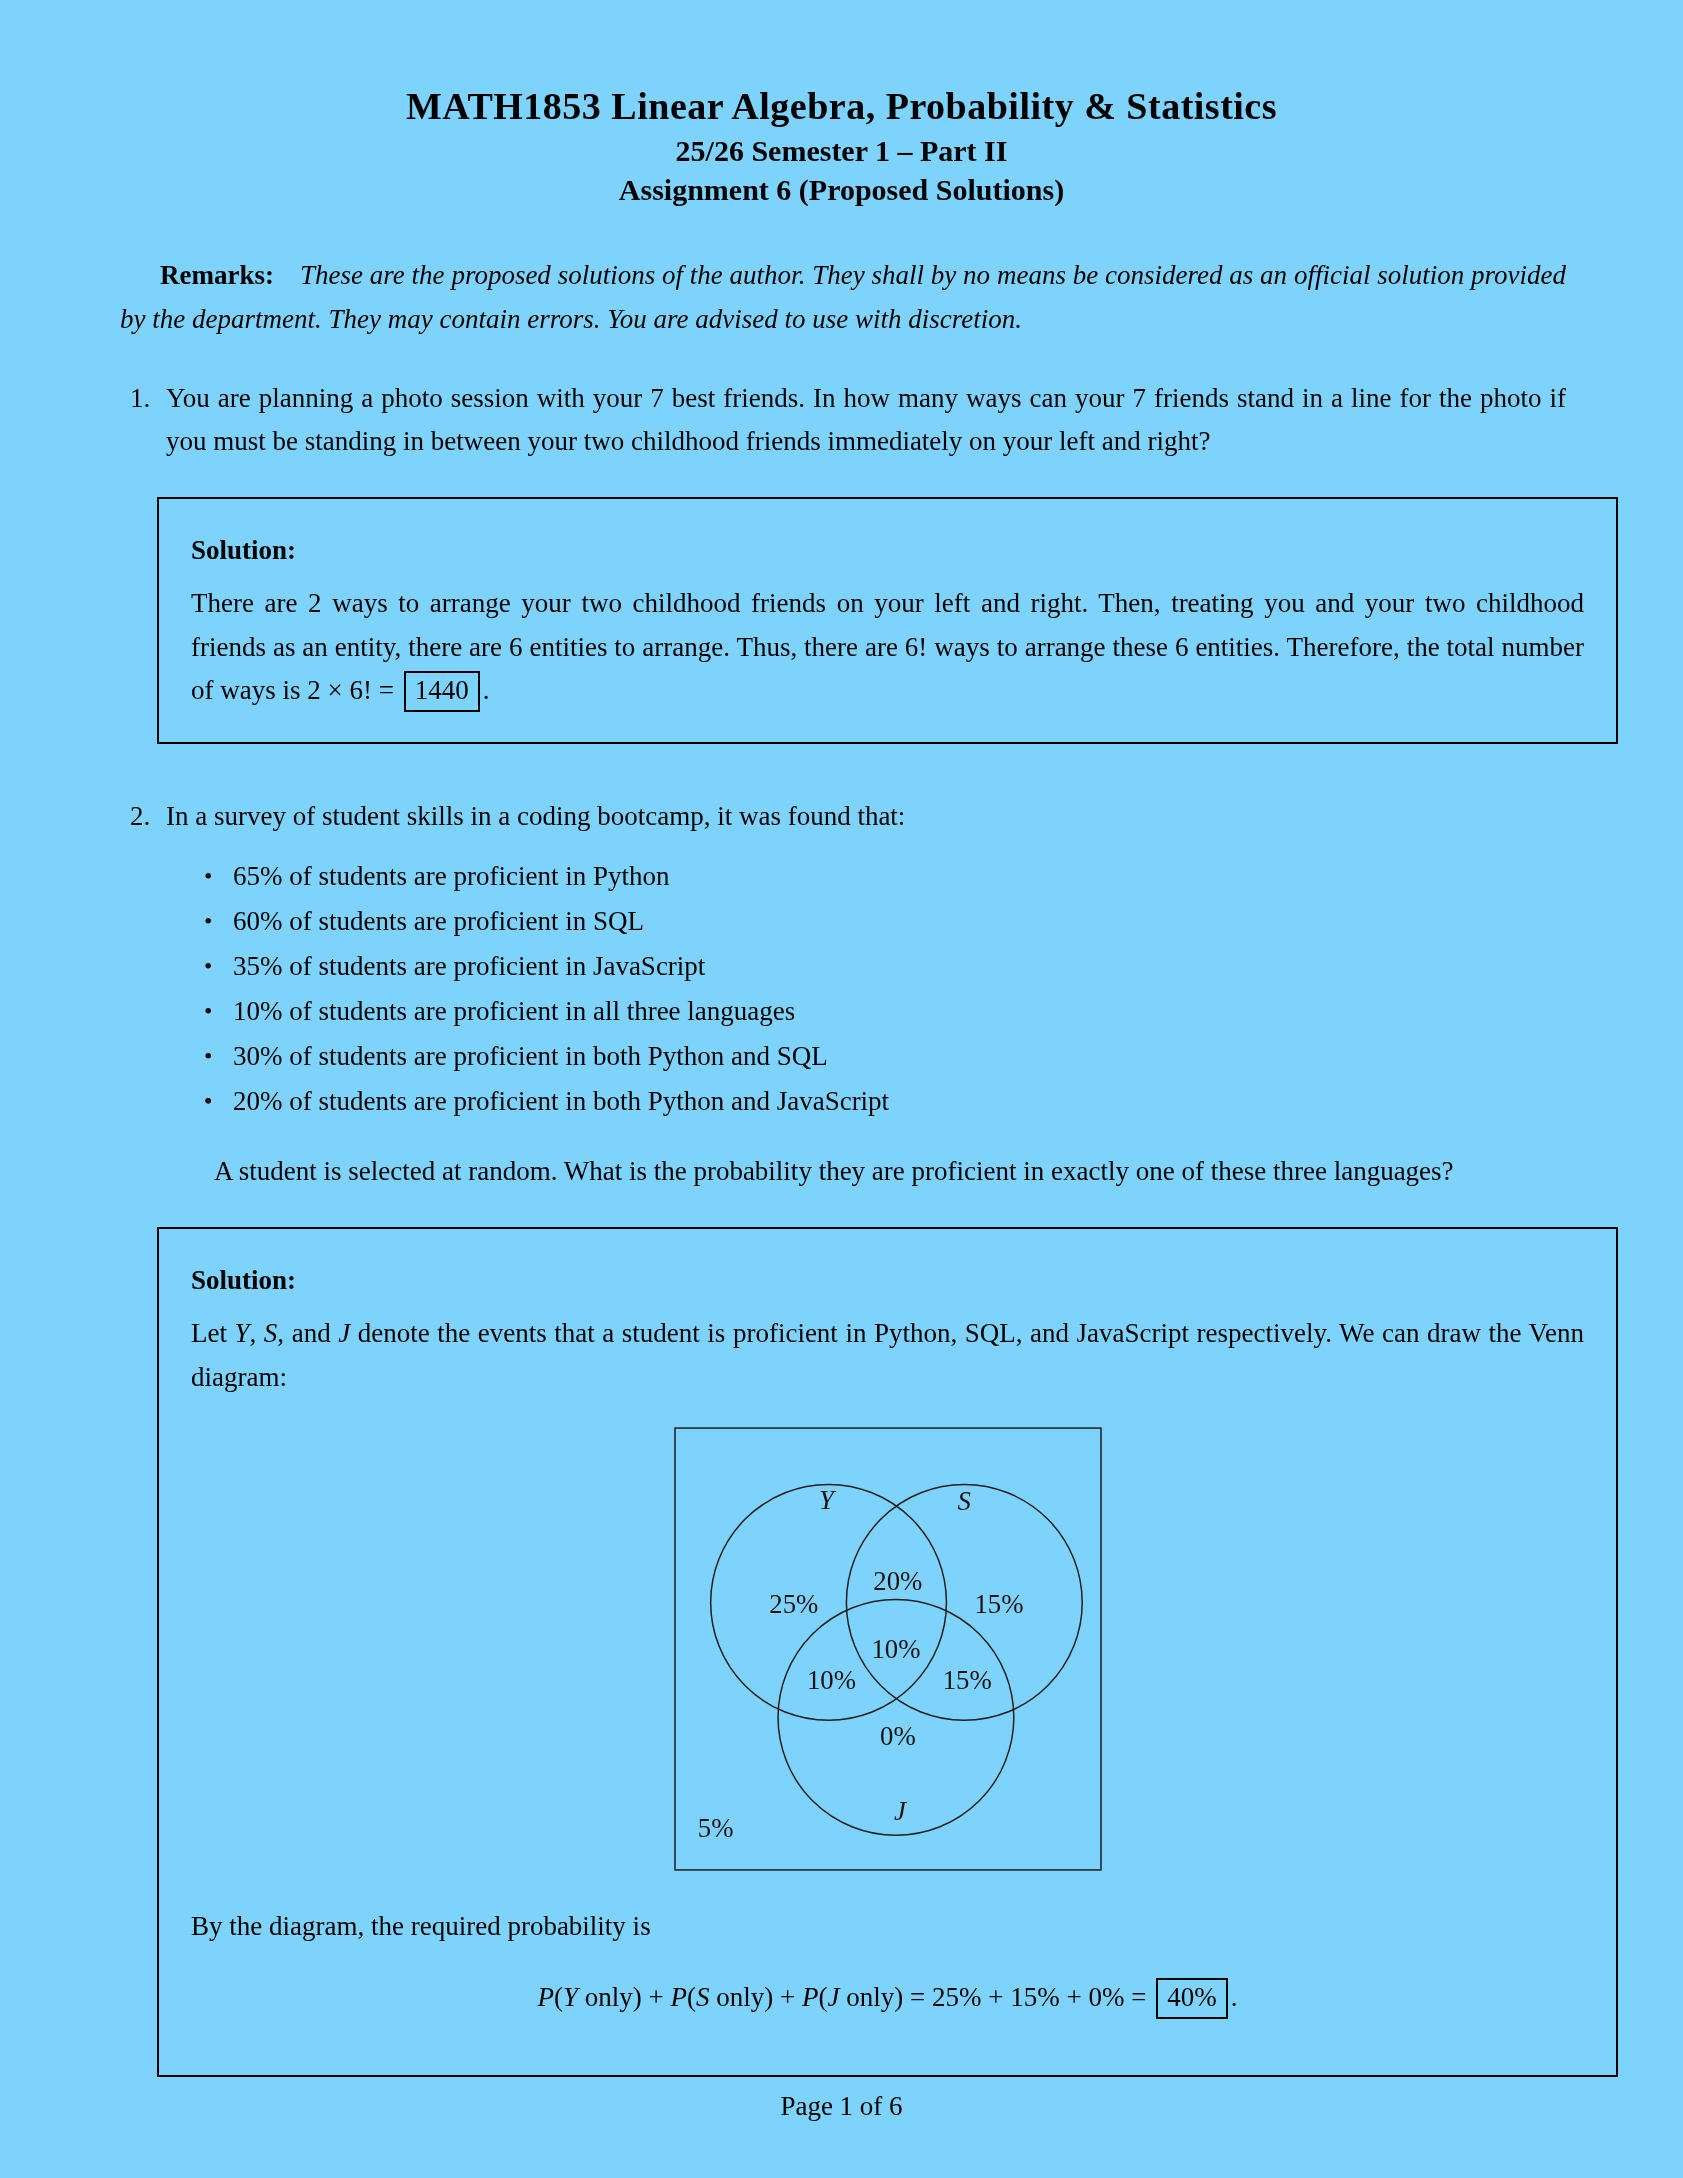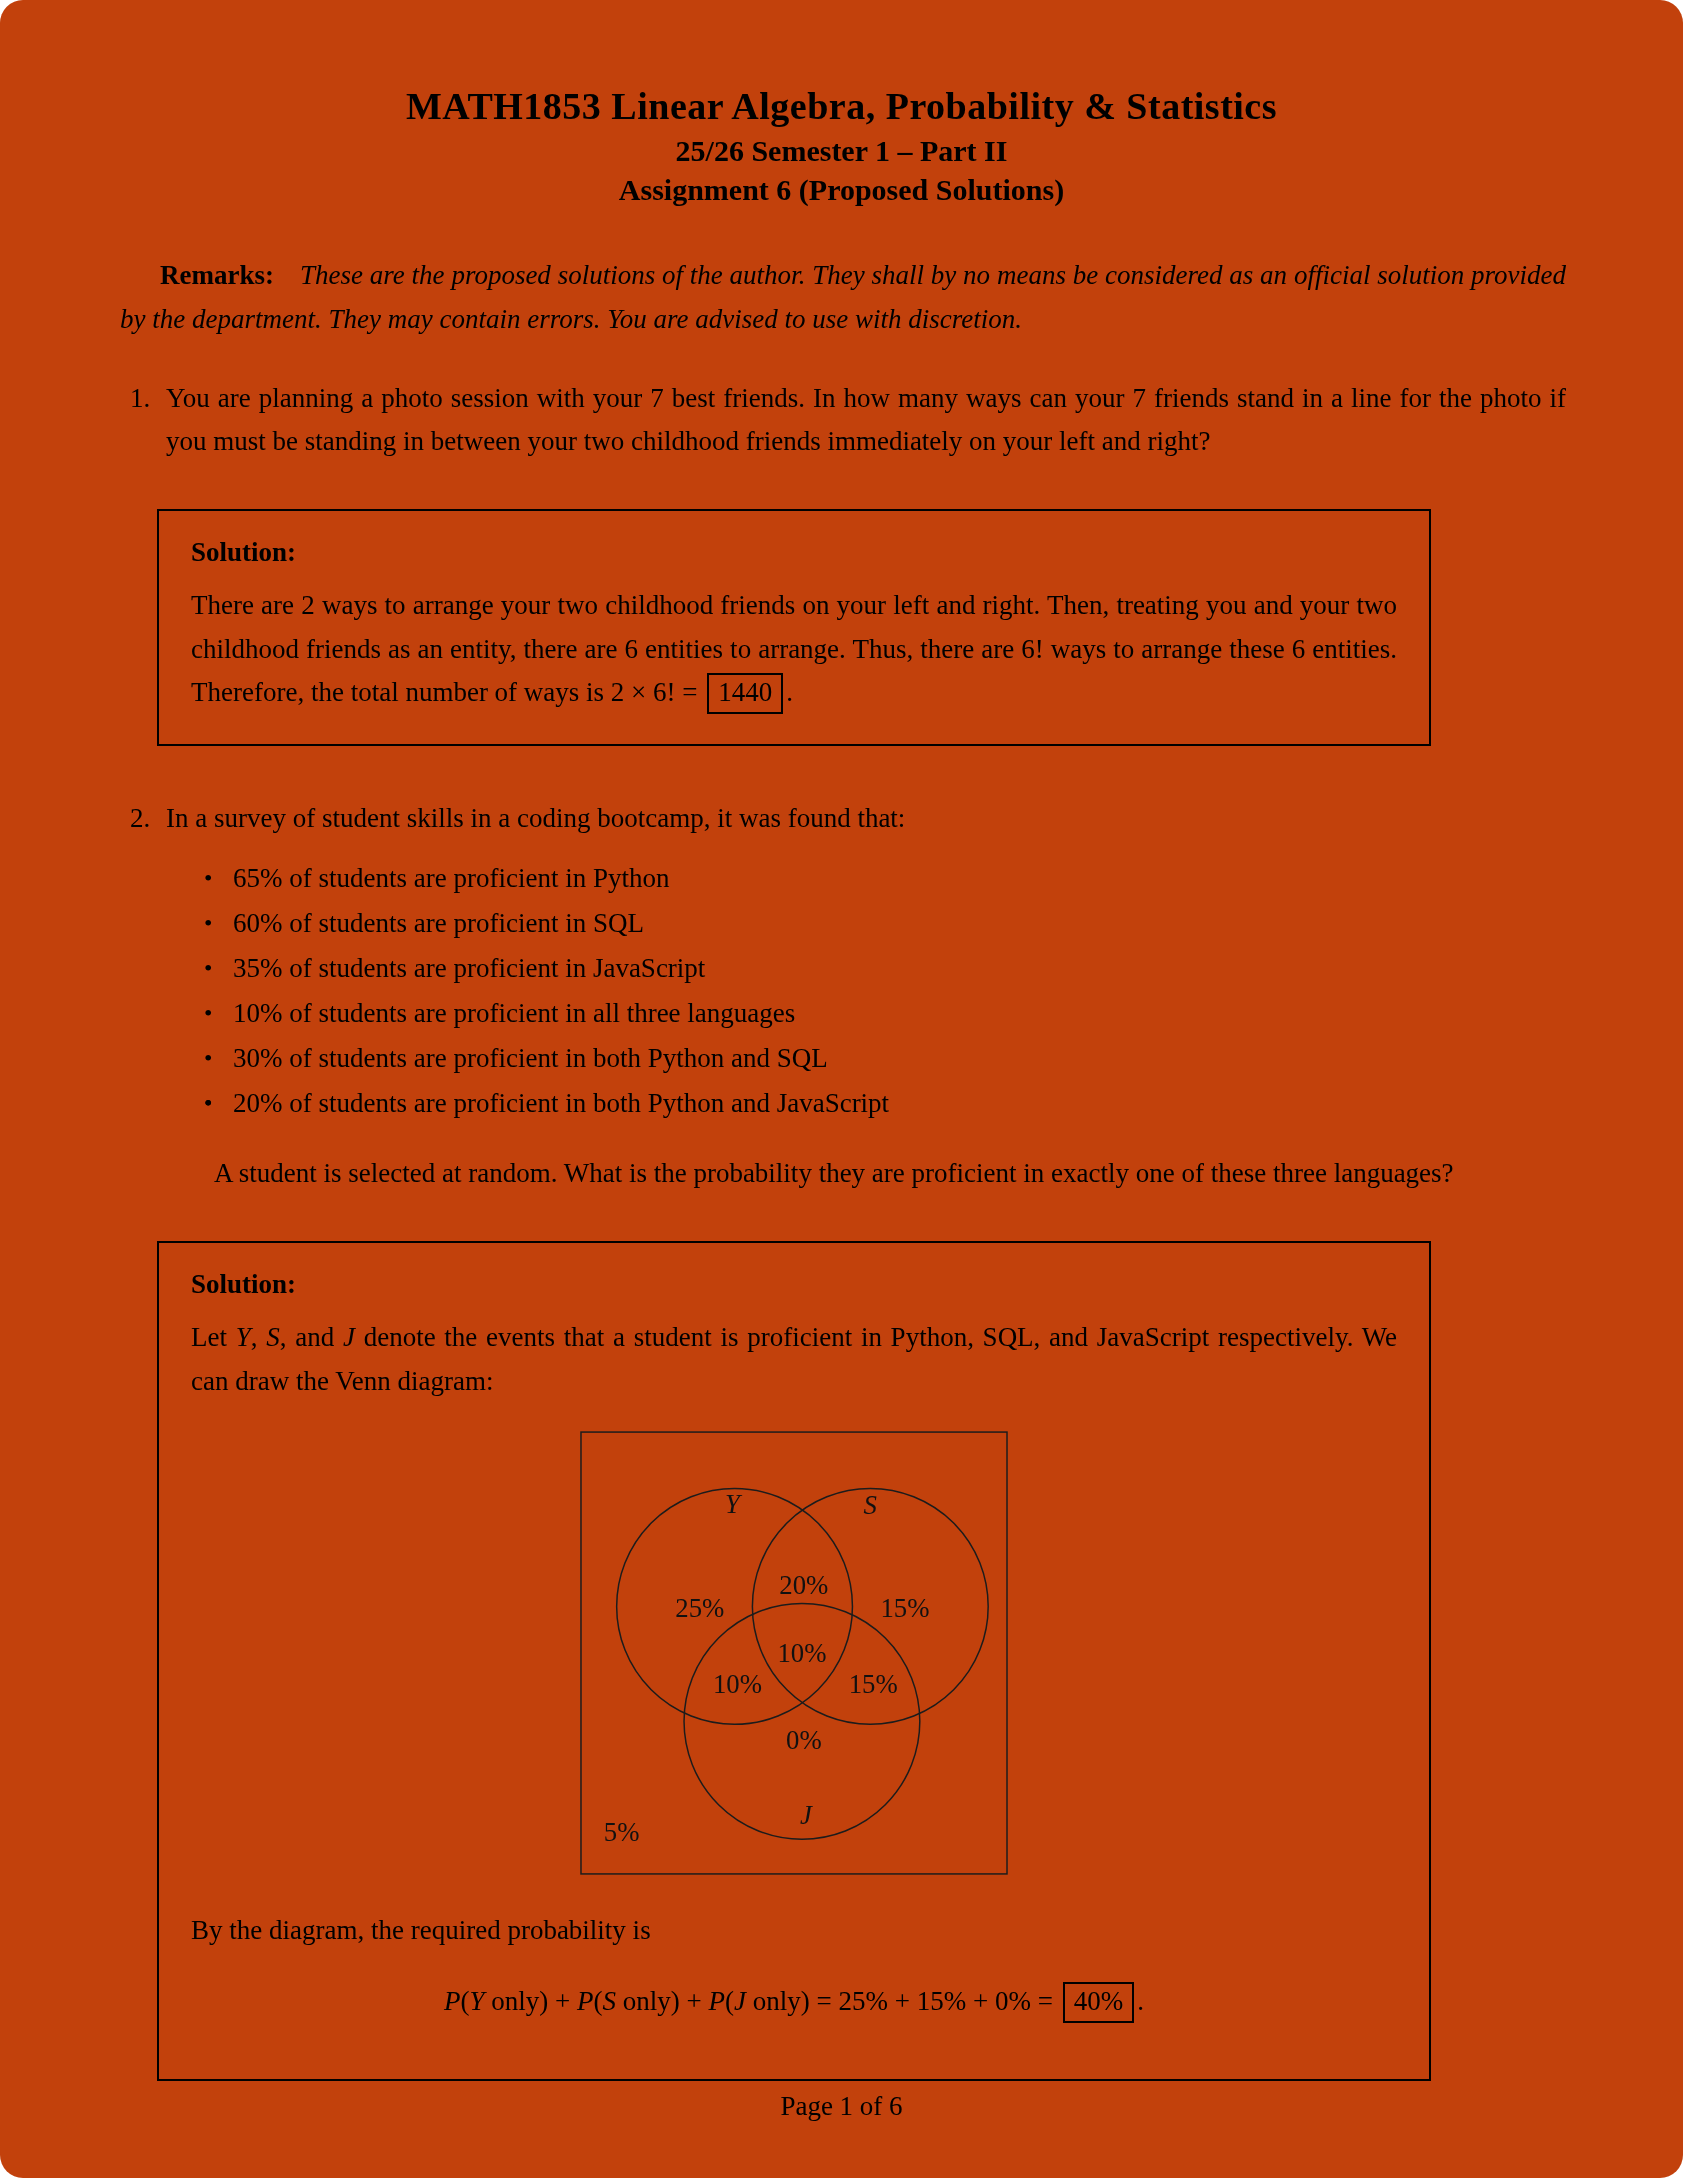--- a/index.html
+++ b/index.html
@@ -1,45 +1,44 @@
 <!DOCTYPE html>
 <html><head>
 <meta charset="utf-8">
 <style>
   * { margin:0; padding:0; box-sizing:border-box; }
   html,body { background:#ffffff; }
   .page {
     position:relative;
     width:1683px; height:2178px;
-    background:#c2410c;
+    background:#7dd3fc;
     color:#000;
     font-family:"Liberation Serif", serif;
     overflow:hidden;
-    border-radius:23px;
   }
   .title-block { padding-top:83px; text-align:center; }
   .doc-title { font-size:38px; font-weight:700; letter-spacing:0.5px; line-height:1.25; }
   .doc-subtitle { font-size:30px; font-weight:700; line-height:1.3; }
 
   .content { margin:0 117px 0 120px; }
 
   .remarks { margin-top:44px; font-size:27px; line-height:1.64; text-align:justify; text-indent:40px; }
   .remarks-label { font-weight:700; font-style:normal; padding-right:26px; }
   .remarks-text { font-style:italic; }
 
   .enum-item { position:relative; margin-top:36px; font-size:27px; line-height:1.6; }
   .enum-num { position:absolute; left:10px; top:0; }
   .enum-body { margin-left:46px; text-align:justify; }
 
   .solution-box {
-    margin-top:46px;
+    margin-top:34px;
     margin-left:37px;
-    width:1274px;
+    width:1461px;
     border:2px solid #000;
-    padding:26px 32px 30px 32px;
+    padding:36px 32px 30px 32px;
     font-size:27px;
   }
   .solution-label { font-weight:700; margin-bottom:16px; }
   .solution-text { line-height:1.6; text-align:justify; }
 
   .ansbox {
     display:inline-block;
     border:2px solid #000;
     padding:0px 9px 2px 9px;
     margin:0 3px;

